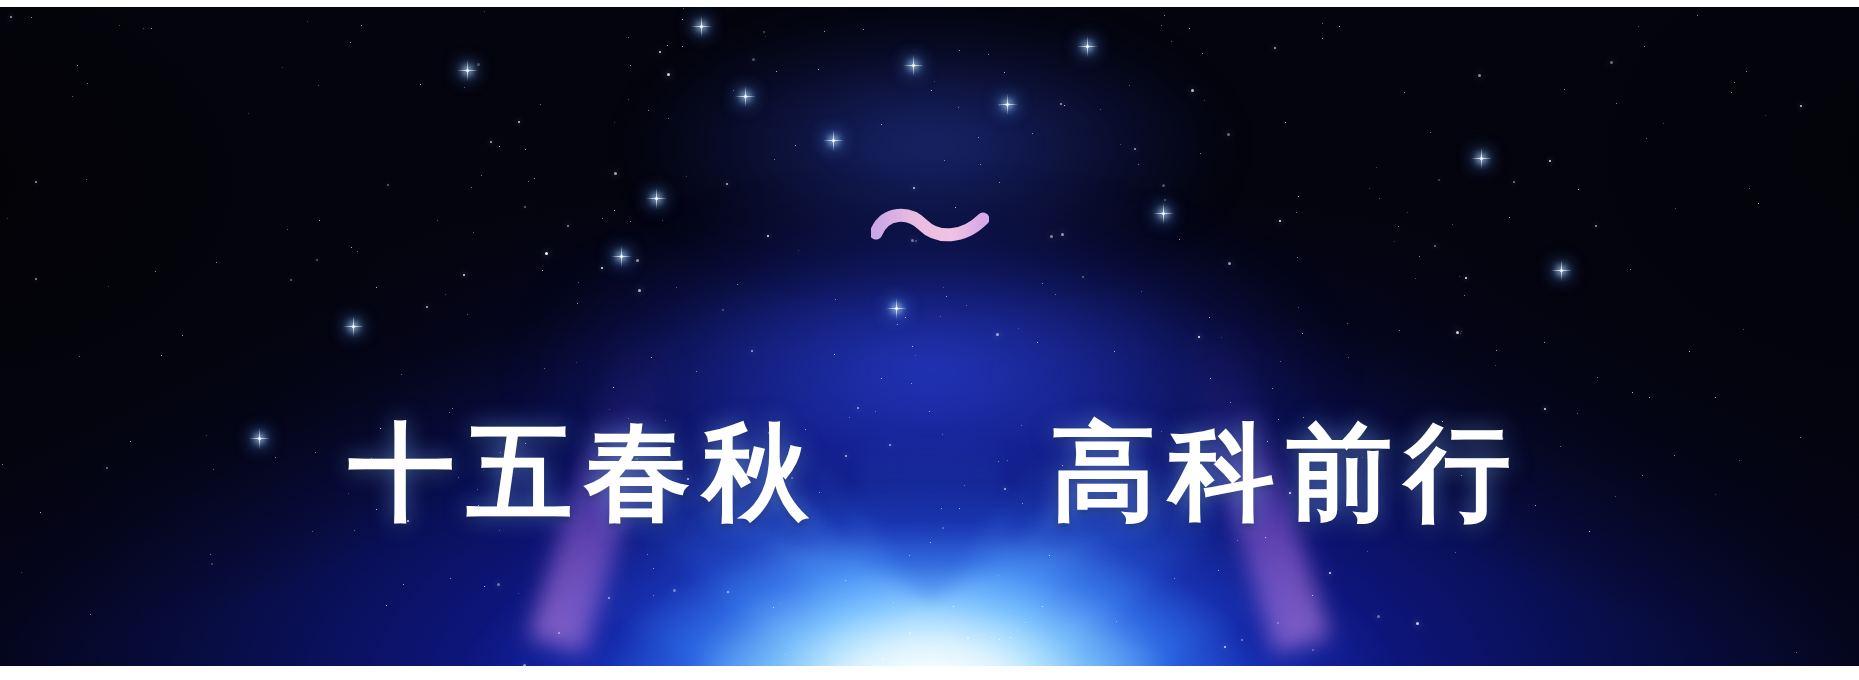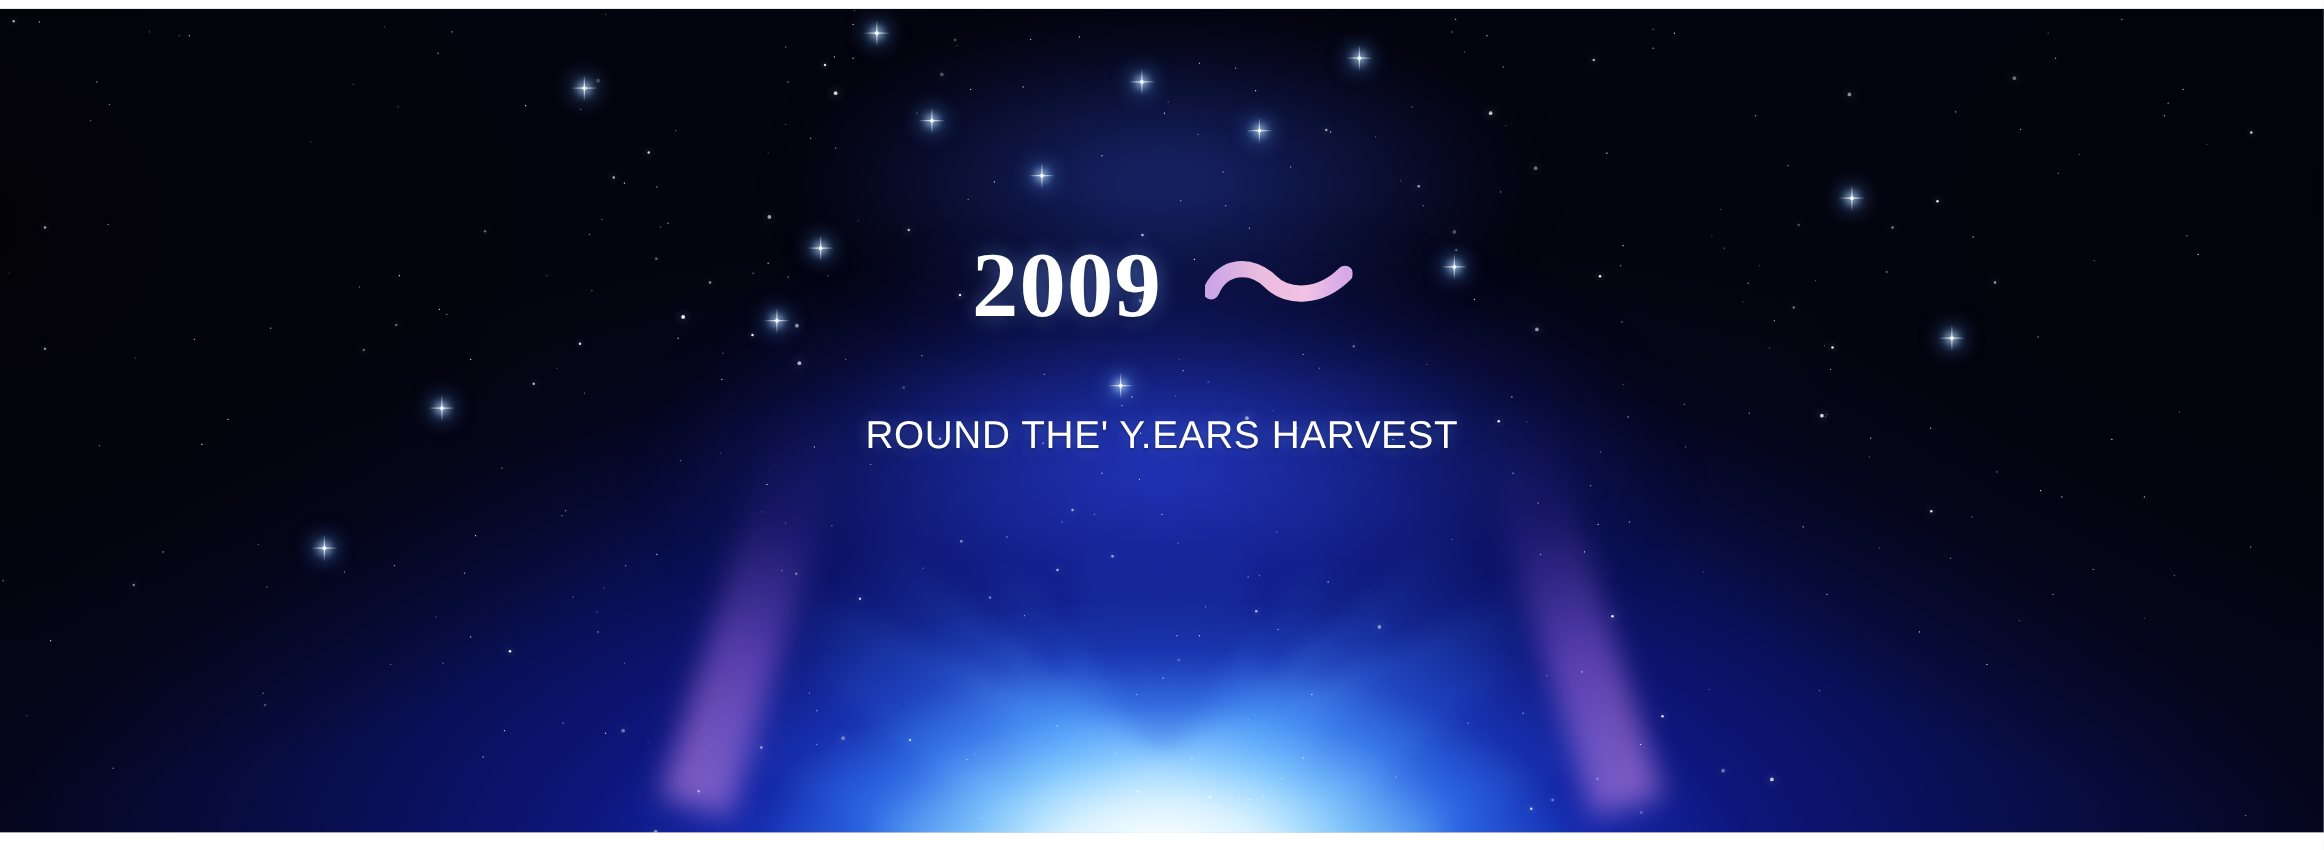--- a/index.html
+++ b/index.html
@@ -574,40 +574,40 @@
         <div class="sparkle" style="left: 352px; top: 318px;"></div>
         <div class="sparkle" style="left: 1480px; top: 150px;"></div>
         <div class="sparkle" style="left: 258px; top: 430px;"></div>
         <div class="sparkle" style="left: 1560px; top: 262px;"></div>
         <div class="sparkle" style="left: 895px; top: 300px;"></div>
       </div>
 
     <div class="content">
 
       <div class="year-row">
-        <span class="year">2009</span>
 
         <span class="wave">
           <svg viewBox="0 0 118 48" width="118" height="48" aria-hidden="true">
             <defs>
               <linearGradient id="wg" x1="0" y1="0" x2="1" y2="0">
                 <stop offset="0%" stop-color="#caa6e6"></stop>
                 <stop offset="35%" stop-color="#e9bbdf"></stop>
                 <stop offset="70%" stop-color="#f0c3e4"></stop>
                 <stop offset="100%" stop-color="#d6a9e8"></stop>
               </linearGradient>
             </defs>
             <path d="M5 28 C 14 6, 38 6, 52 20 C 66 34, 92 34, 112 14" fill="none" stroke="url(#wg)" stroke-width="13" stroke-linecap="round"></path>
           </svg>
         </span>
 
       </div>
 
-      <div class="subtitle">ROUND THE' Y.EARS  HARVEST</div>
 
       <div class="slogan-row">
+        <span class="slogan">十五春秋</span>
+        <span class="slogan">高科前行</span>
       </div>
 
     </div>
   </div>
 
   <div class="strip-bottom"></div>
 </div>
 
 </body></html>

